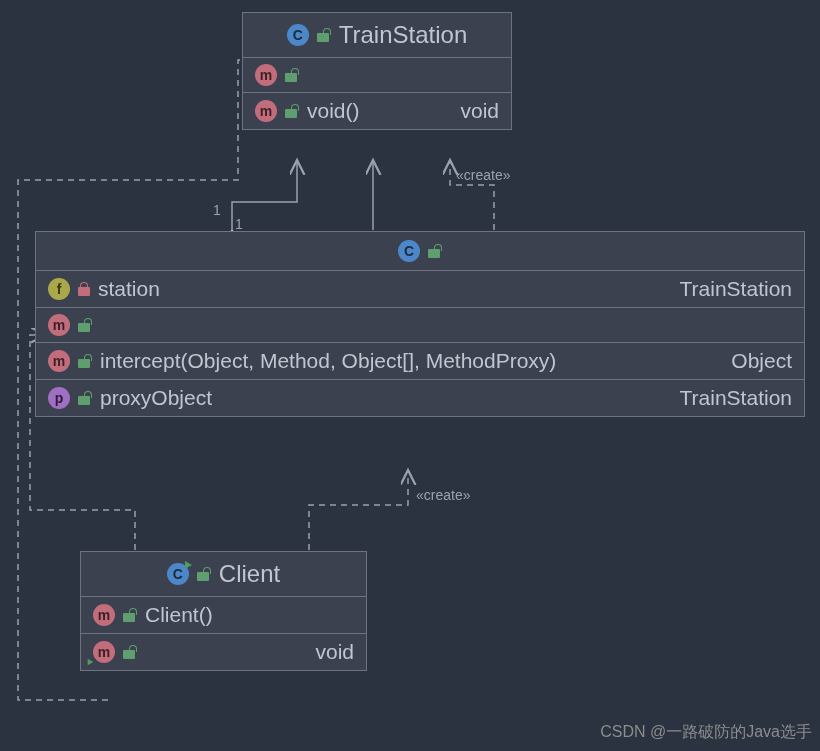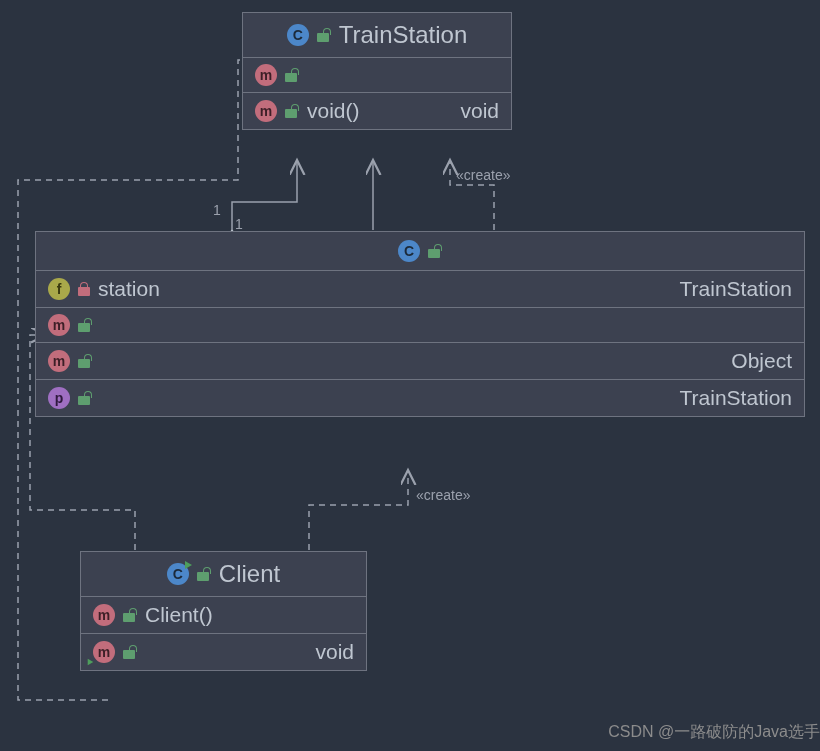--- a/index.html
+++ b/index.html
@@ -86,21 +86,21 @@
     width: 820px; height: 751px;
     pointer-events: none;
   }
   .label {
     position: absolute;
     font-size: 14px;
     color: #9ba1ad;
   }
   .watermark {
     position: absolute;
-    right: 0;
+    right: 8px;
     bottom: 8px;
     font-size: 16px;
     color: #8c8c8c;
   }
   .diamond {
     position: absolute;
     width: 12px;
     height: 12px;
     background: #bfc6d0;
     transform: rotate(45deg);
@@ -172,25 +172,27 @@
     <span class="name">station</span>
     <span class="type">TrainStation</span>
   </div>
   <div class="row">
     <span class="badge m">m</span>
     <span class="lock open-lock green"></span>
   </div>
   <div class="row">
     <span class="badge m">m</span>
     <span class="lock open-lock green"></span>
+    <span class="name">intercept(Object, Method, Object[], MethodProxy)</span>
     <span class="type">Object</span>
   </div>
   <div class="row">
     <span class="badge p">p</span>
     <span class="lock open-lock green"></span>
+    <span class="name">proxyObject</span>
     <span class="type">TrainStation</span>
   </div>
 </div>
 
 <div class="class-box" style="left:80px; top:551px; width:287px;">
   <div class="row header">
     <span style="position:relative; display:inline-flex;">
       <span class="badge c">C</span>
       <span class="runbadge" style="right:-3px; top:-2px;"></span>
     </span>

